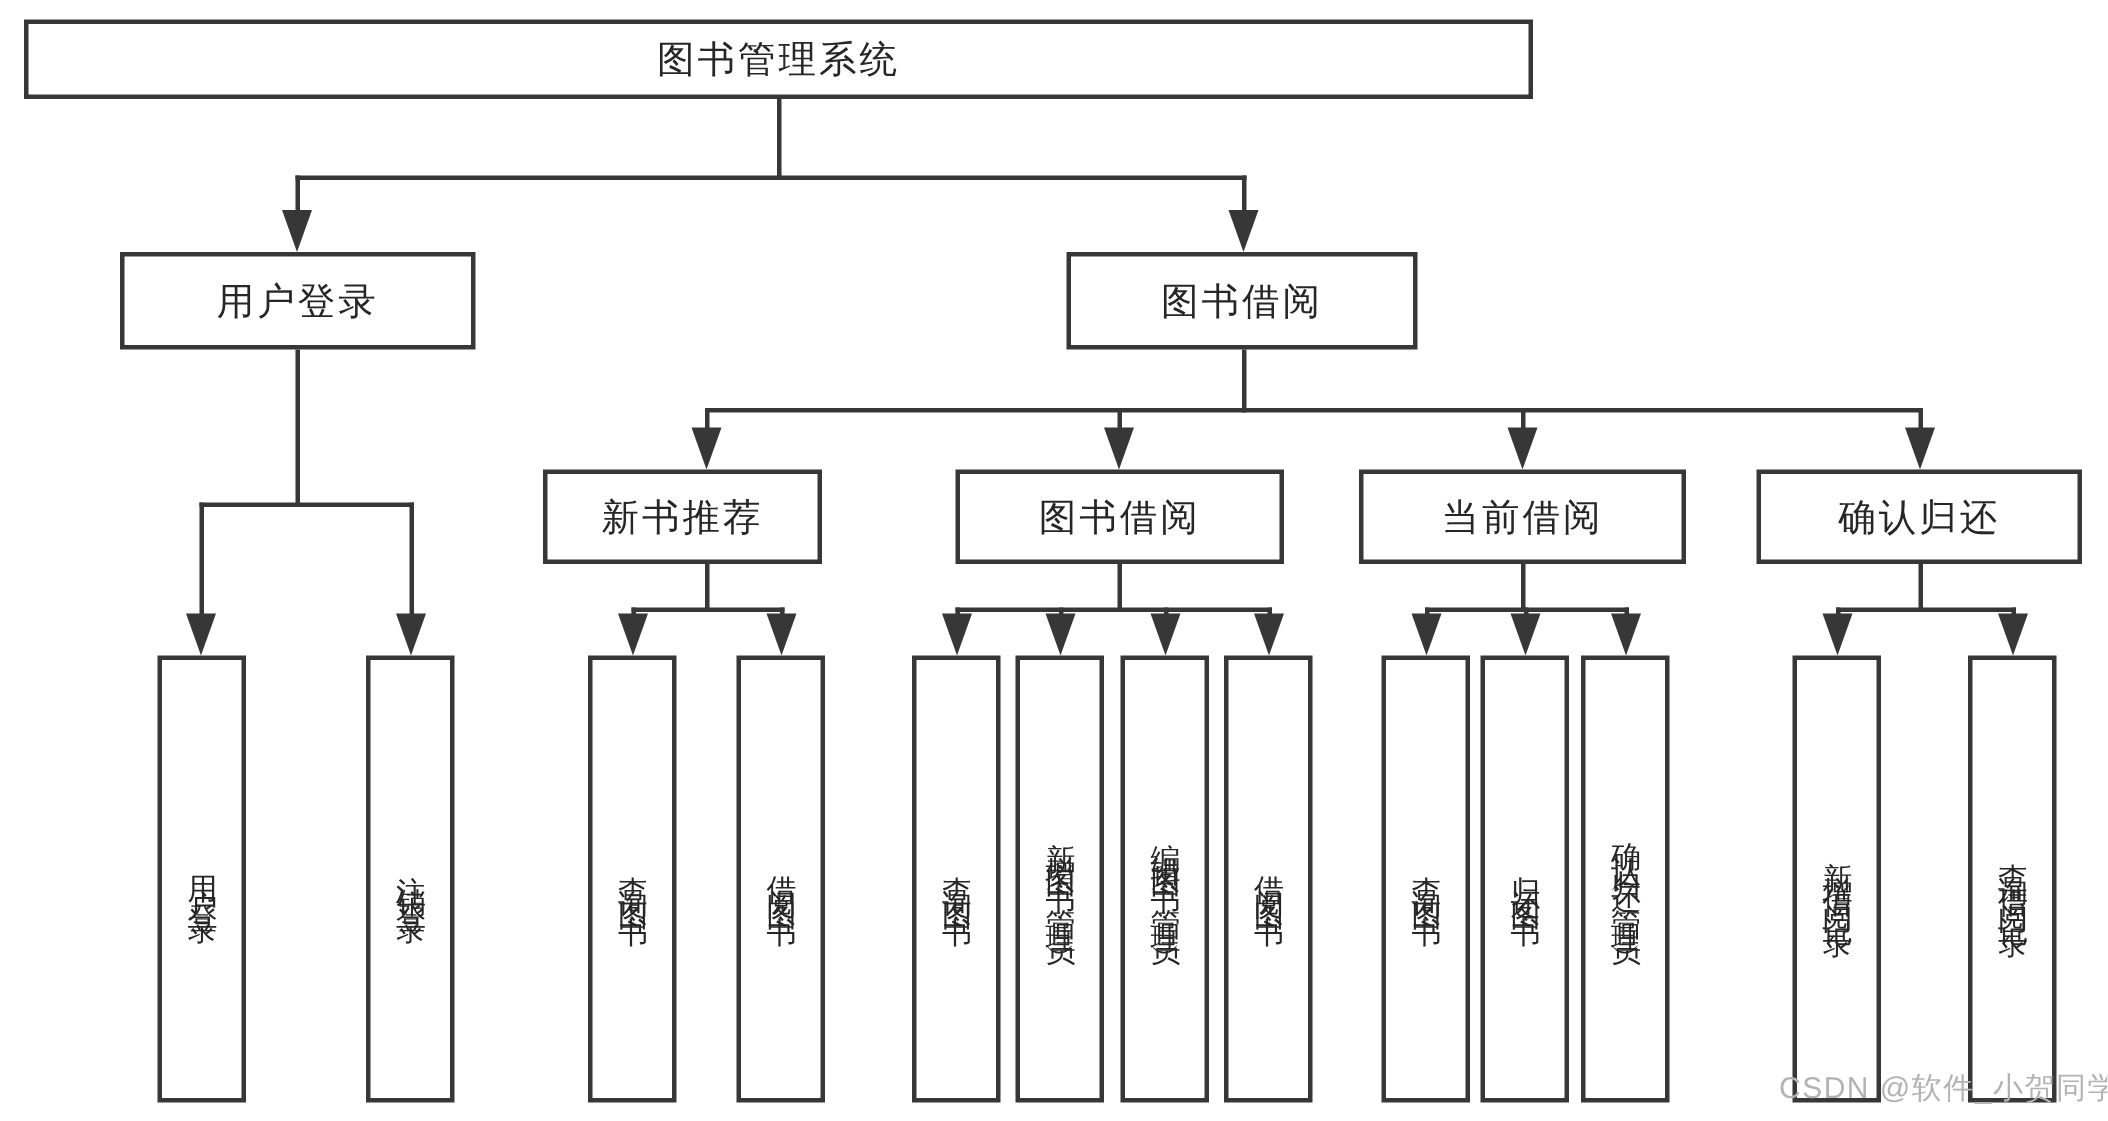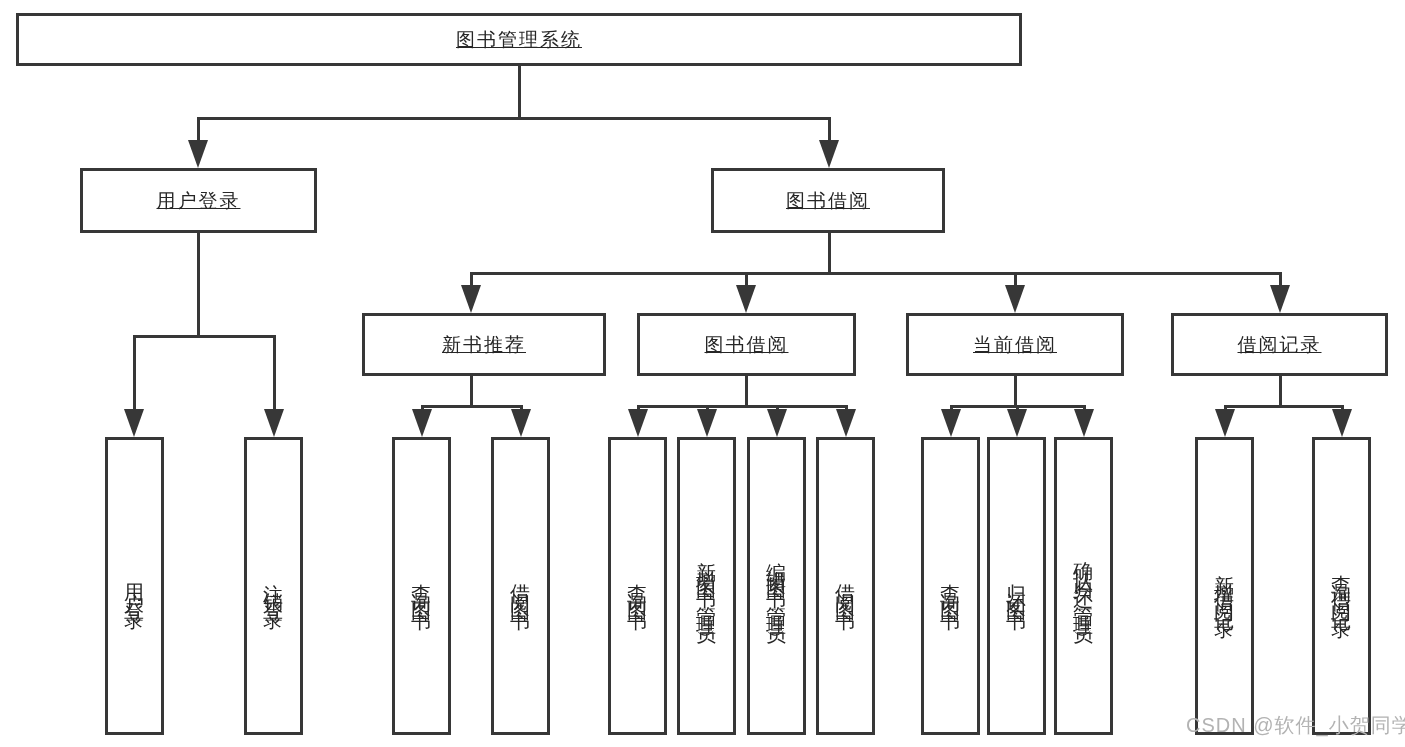--- a/index.html
+++ b/index.html
@@ -21,24 +21,23 @@
     box-sizing: border-box;
     background: #ffffff;
     border: 3px solid #373737;
     display: flex;
     align-items: center;
     justify-content: center;
     color: #262626;
     z-index: 2;
   }
   .box span {
-    font-size: 19px;
+    font-size: 25px;
     letter-spacing: 2px;
     white-space: nowrap;
-    text-decoration: underline;
   }
   .vbox span {
     writing-mode: vertical-lr;
     text-orientation: mixed;
     font-size: 20px;
     letter-spacing: 9px;
     line-height: 1;
   }
   
   .vl, .hl {
@@ -135,31 +134,31 @@
     <span>图书管理系统</span>
   </div>
 
   <div class="box" style="left:80px;top:168px;width:237px;height:65px">
     <span>用户登录</span>
   </div>
   <div class="box" style="left:711px;top:168px;width:234px;height:65px">
     <span>图书借阅</span>
   </div>
 
-  <div class="box" style="left:362px;top:313px;width:244px;height:63px">
+  <div class="box" style="left:362px;top:313px;width:186px;height:63px">
     <span>新书推荐</span>
   </div>
   <div class="box" style="left:906px;top:313px;width:218px;height:63px">
     <span>当前借阅</span>
   </div>
   <div class="box" style="left:637px;top:313px;width:219px;height:63px">
     <span>图书借阅</span>
   </div>
   <div class="box" style="left:1171px;top:313px;width:217px;height:63px">
-    <span>借阅记录</span>
+    <span>确认归还</span>
   </div>
 
   <div class="vbox" style="left:105px;top:437px;width:59px;height:298px">
     <span>用户登录</span>
   </div>
   <div class="vbox" style="left:244px;top:437px;width:59px;height:298px">
     <span>注销登录</span>
   </div>
 
   <div class="vbox" style="left:392px;top:437px;width:59px;height:298px">

